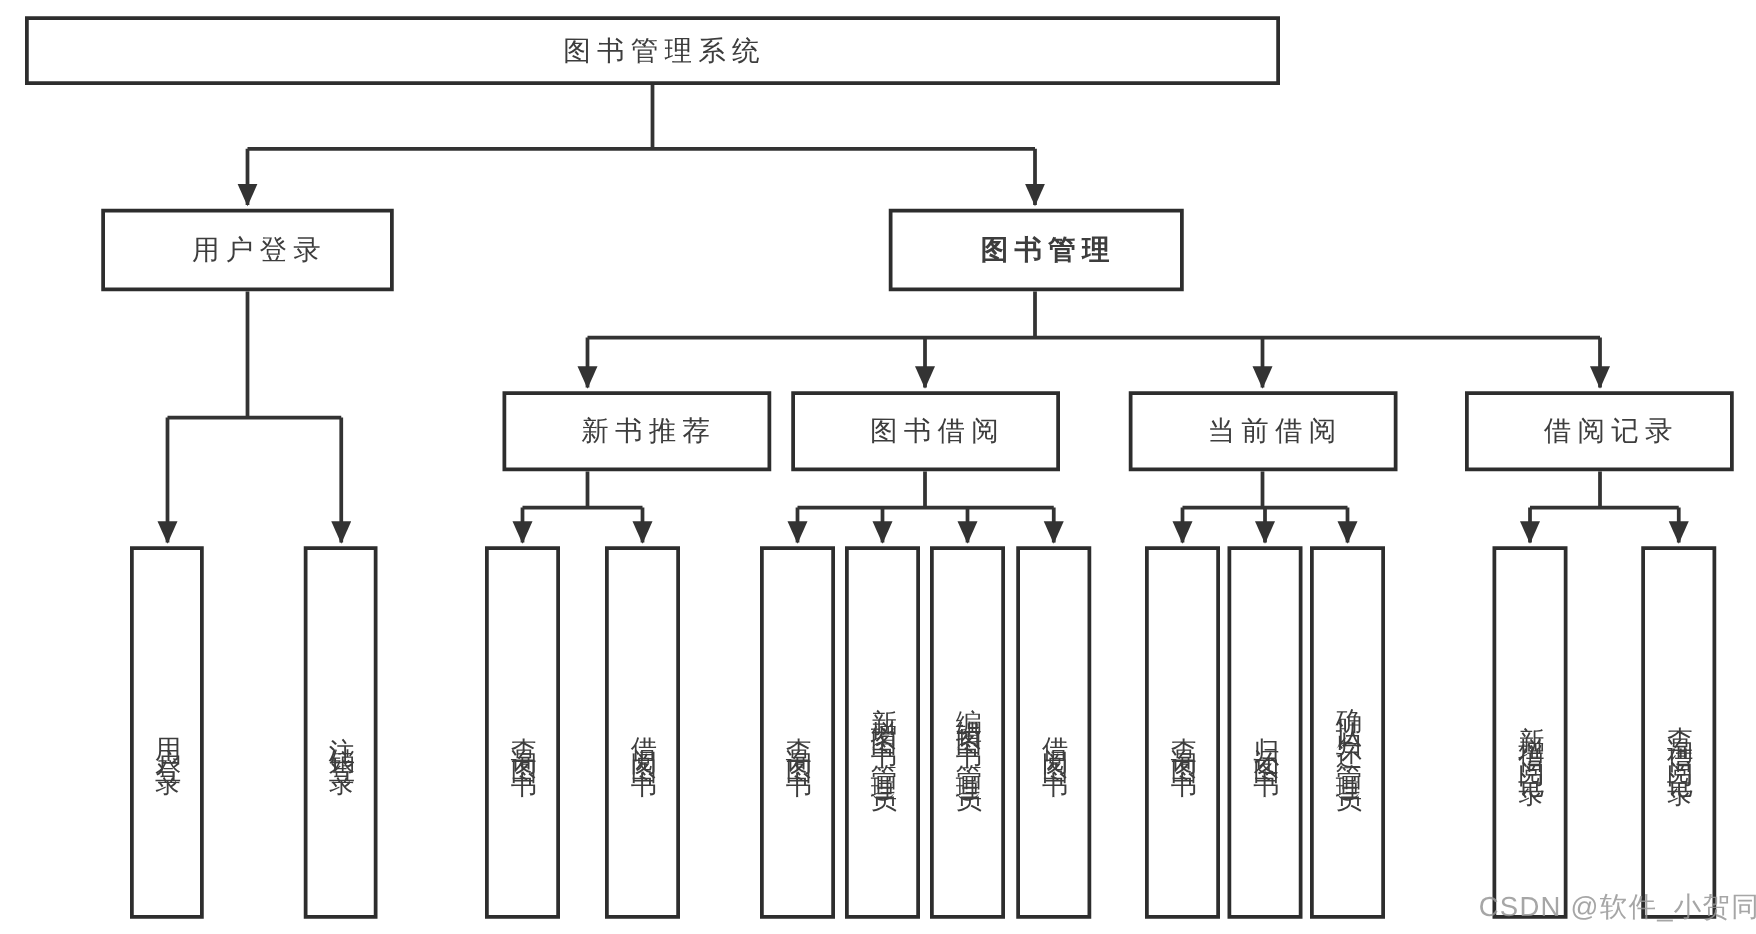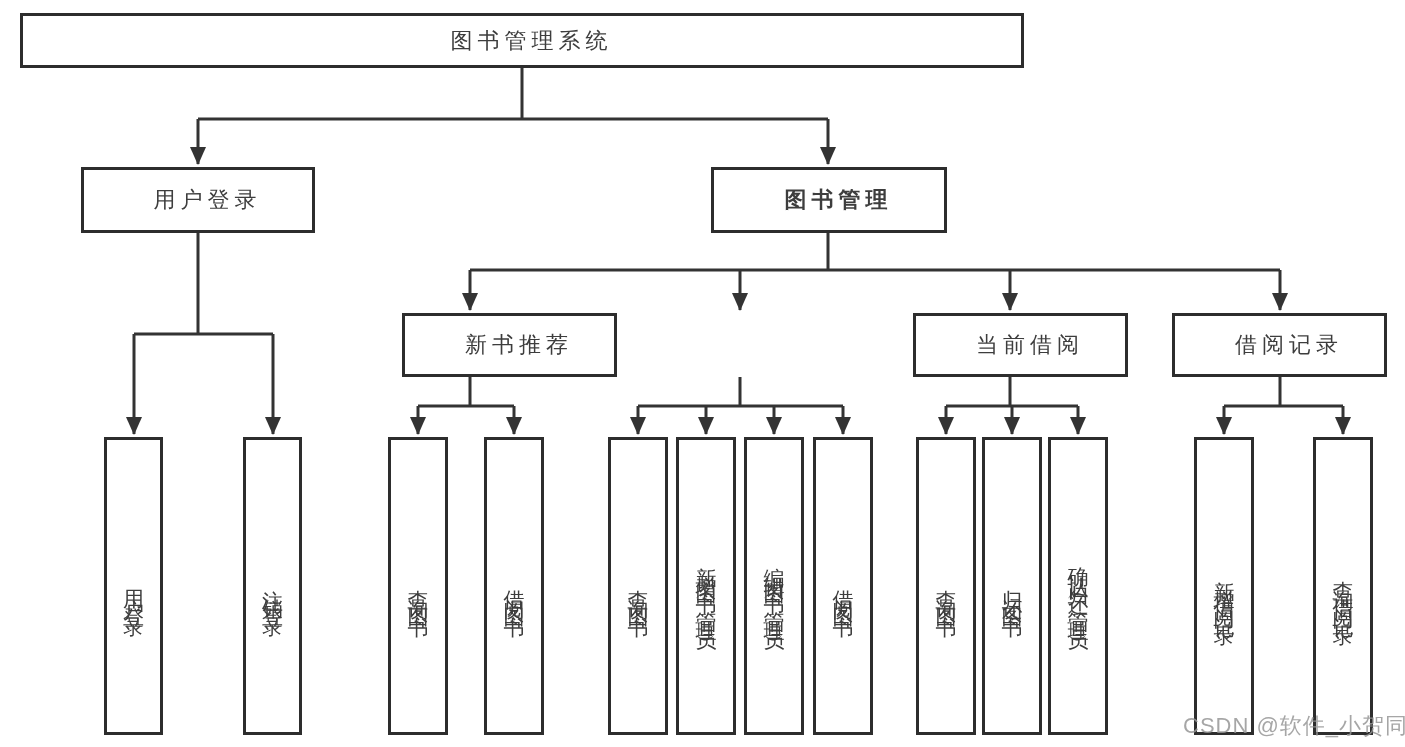--- a/index.html
+++ b/index.html
@@ -21,21 +21,21 @@
     writing-mode:vertical-rl; text-orientation:mixed;
     font-size:21px; letter-spacing:9px; padding-top:9px;
     white-space:nowrap;
   }
   
   .n-root        { left:20px;   top:13px;  width:1004px; height:55px; }
   .n-l2-0        { left:81px;   top:167px; width:234px;  height:66px; }
   .n-l2-1        { left:711px;  top:167px; width:236px;  height:66px;font-weight:bold; }
   .n-l3-0        { left:362px;  top:313px; width:215px;  height:64px;margin-left:40px; }
   .n-l3-1        { left:633px;  top:313px; width:215px;  height:64px; }
-  .n-l3-2        { left:903px;  top:313px; width:215px;  height:64px;margin-left:10px; }
+  .n-l3-2        { left:903px;  top:313px; width:215px;  height:64px; }
   .n-l3-3        { left:1172px; top:313px; width:215px;  height:64px; }
   .n-login       { left:104px;  top:437px; width:59px;   height:298px; }
   .n-logout      { left:243px;  top:437px; width:59px;   height:298px; }
   .n-nb-query    { left:388px;  top:437px; width:60px;   height:298px; }
   .n-nb-borrow   { left:484px;  top:437px; width:60px;   height:298px; }
   .n-bb-query    { left:608px;  top:437px; width:60px;   height:298px; }
   .n-bb-add      { left:676px;  top:437px; width:60px;   height:298px; }
   .n-bb-edit     { left:744px;  top:437px; width:60px;   height:298px; }
   .n-bb-borrow   { left:813px;  top:437px; width:60px;   height:298px; }
   .n-cb-query    { left:916px;  top:437px; width:60px;   height:298px; }
@@ -97,20 +97,21 @@
       <path d="M1343 406 V434" marker-end="url(#arrow)"></path>
     </g>
   </svg>
 
   <div class="box hbox n-root">图书管理系统</div>
 
   <div class="box hbox n-l2-0">用户登录</div>
   <div class="box hbox n-l2-1">图书管理</div>
 
   <div class="box hbox n-l3-0">新书推荐</div>
+  <div class="box hbox n-l3-1">图书借阅</div>
   <div class="box hbox n-l3-2">当前借阅</div>
   <div class="box hbox n-l3-3">借阅记录</div>
 
   <div class="box vbox n-login">用户登录</div>
   <div class="box vbox n-logout">注销登录</div>
 
   <div class="box vbox n-nb-query">查询图书</div>
   <div class="box vbox n-nb-borrow">借阅图书</div>
 
   <div class="box vbox n-bb-query">查询图书</div>

